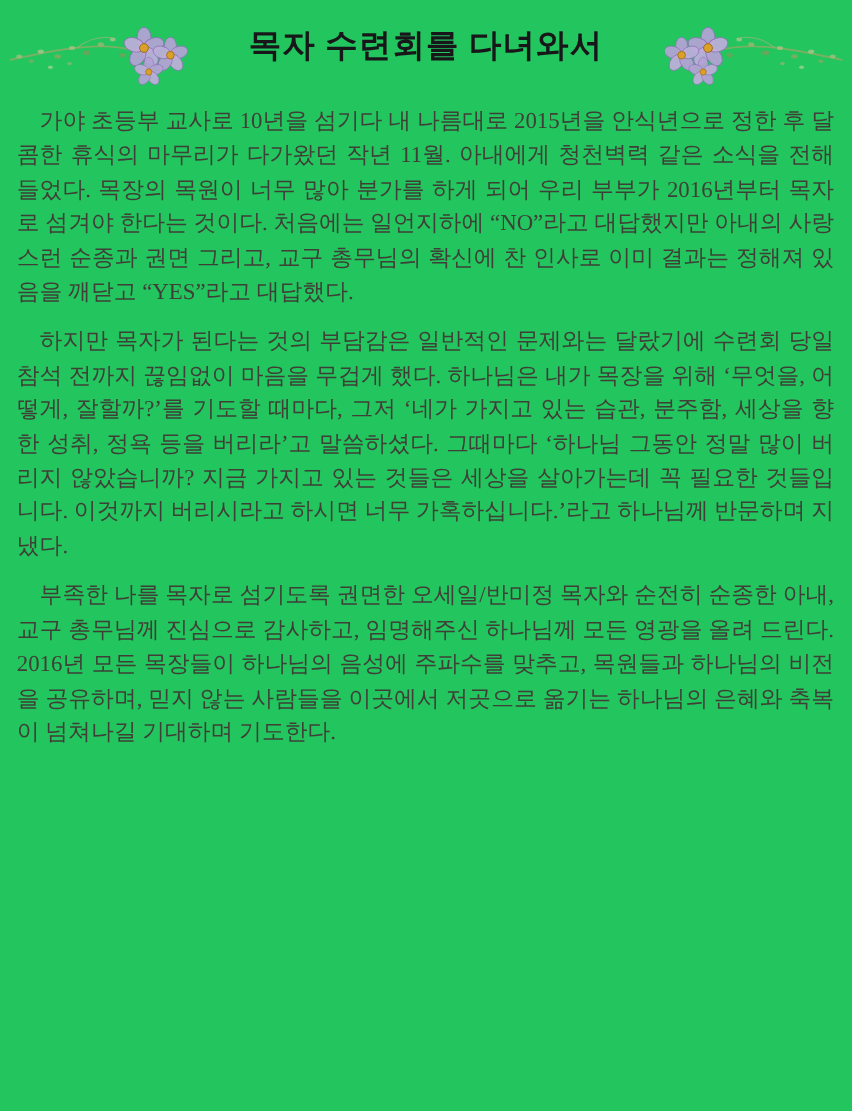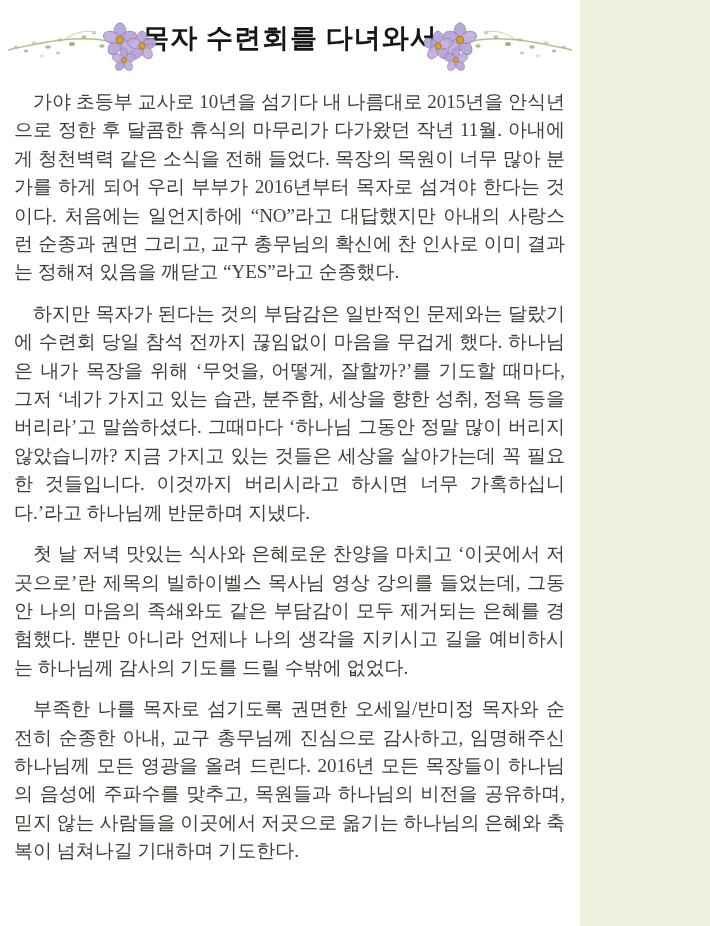--- a/index.html
+++ b/index.html
@@ -2,23 +2,23 @@
 <html lang="ko"><head>
 <meta charset="utf-8">
 <style>
   html, body {
     margin: 0;
     padding: 0;
     background: #edf2df;
   }
   .page {
     position: relative;
-    width: 580px;
+    width: 710px;
     height: 926px;
-    background: #ffffff;
+    background: #22c55e;
     overflow: hidden;
     font-family: "Liberation Serif", "DejaVu Serif", serif;
     color: #3f3f37;
   }
   .header {
     position: relative;
     height: 84px;
   }
   .page-title {
     margin: 0;
@@ -102,20 +102,19 @@
       <ellipse cx="54" cy="37" rx="2" ry="1.4" fill="#9fb573" opacity="0.65"></ellipse>
       <ellipse cx="98" cy="30" rx="2.6" ry="1.8" fill="#7f9c58" opacity="0.7"></ellipse>
       <use href="#fl" transform="translate(116,24) scale(1.15)"></use>
       <use href="#fl" transform="translate(138,30)"></use>
       <use href="#fl" transform="translate(120,44) scale(0.82)"></use>
     </svg>
 
   </div>
 
   <div class="content">
-    <p>가야 초등부 교사로 10년을 섬기다 내 나름대로 2015년을 안식년으로 정한 후 달콤한 휴식의 마무리가 다가왔던 작년 11월. 아내에게 청천벽력 같은 소식을 전해 들었다. 목장의 목원이 너무 많아 분가를 하게 되어 우리 부부가 2016년부터 목자로 섬겨야 한다는 것이다. 처음에는 일언지하에 “NO”라고 대답했지만 아내의 사랑스런 순종과 권면 그리고, 교구 총무님의 확신에 찬 인사로 이미 결과는 정해져 있음을 깨닫고 “YES”라고 순종했다.</p>
+    <p>가야 초등부 교사로 10년을 섬기다 내 나름대로 2015년을 안식년으로 정한 후 달콤한 휴식의 마무리가 다가왔던 작년 11월. 아내에게 청천벽력 같은 소식을 전해 들었다. 목장의 목원이 너무 많아 분가를 하게 되어 우리 부부가 2016년부터 목자로 섬겨야 한다는 것이다. 처음에는 일언지하에 “NO”라고 대답했지만 아내의 사랑스런 순종과 권면 그리고, 교구 총무님의 확신에 찬 인사로 이미 결과는 정해져 있음을 깨닫고 “YES”라고 대답했다.</p>
     <p>하지만 목자가 된다는 것의 부담감은 일반적인 문제와는 달랐기에 수련회 당일 참석 전까지 끊임없이 마음을 무겁게 했다. 하나님은 내가 목장을 위해 ‘무엇을, 어떻게, 잘할까?’를 기도할 때마다, 그저 ‘네가 가지고 있는 습관, 분주함, 세상을 향한 성취, 정욕 등을 버리라’고 말씀하셨다. 그때마다 ‘하나님 그동안 정말 많이 버리지 않았습니까? 지금 가지고 있는 것들은 세상을 살아가는데 꼭 필요한 것들입니다. 이것까지 버리시라고 하시면 너무 가혹하십니다.’라고 하나님께 반문하며 지냈다.</p>
-    <p>첫 날 저녁 맛있는 식사와 은혜로운 찬양을 마치고 ‘이곳에서 저곳으로’란 제목의 빌하이벨스 목사님 영상 강의를 들었는데, 그동안 나의 마음의 족쇄와도 같은 부담감이 모두 제거되는 은혜를 경험했다. 뿐만 아니라 언제나 나의 생각을 지키시고 길을 예비하시는 하나님께 감사의 기도를 드릴 수밖에 없었다.</p>
     <p>부족한 나를 목자로 섬기도록 권면한 오세일/반미정 목자와 순전히 순종한 아내, 교구 총무님께 진심으로 감사하고, 임명해주신 하나님께 모든 영광을 올려 드린다. 2016년 모든 목장들이 하나님의 음성에 주파수를 맞추고, 목원들과 하나님의 비전을 공유하며, 믿지 않는 사람들을 이곳에서 저곳으로 옮기는 하나님의 은혜와 축복이 넘쳐나길 기대하며 기도한다.</p>
 
   </div>
 
 </div>
 
 </body></html>

